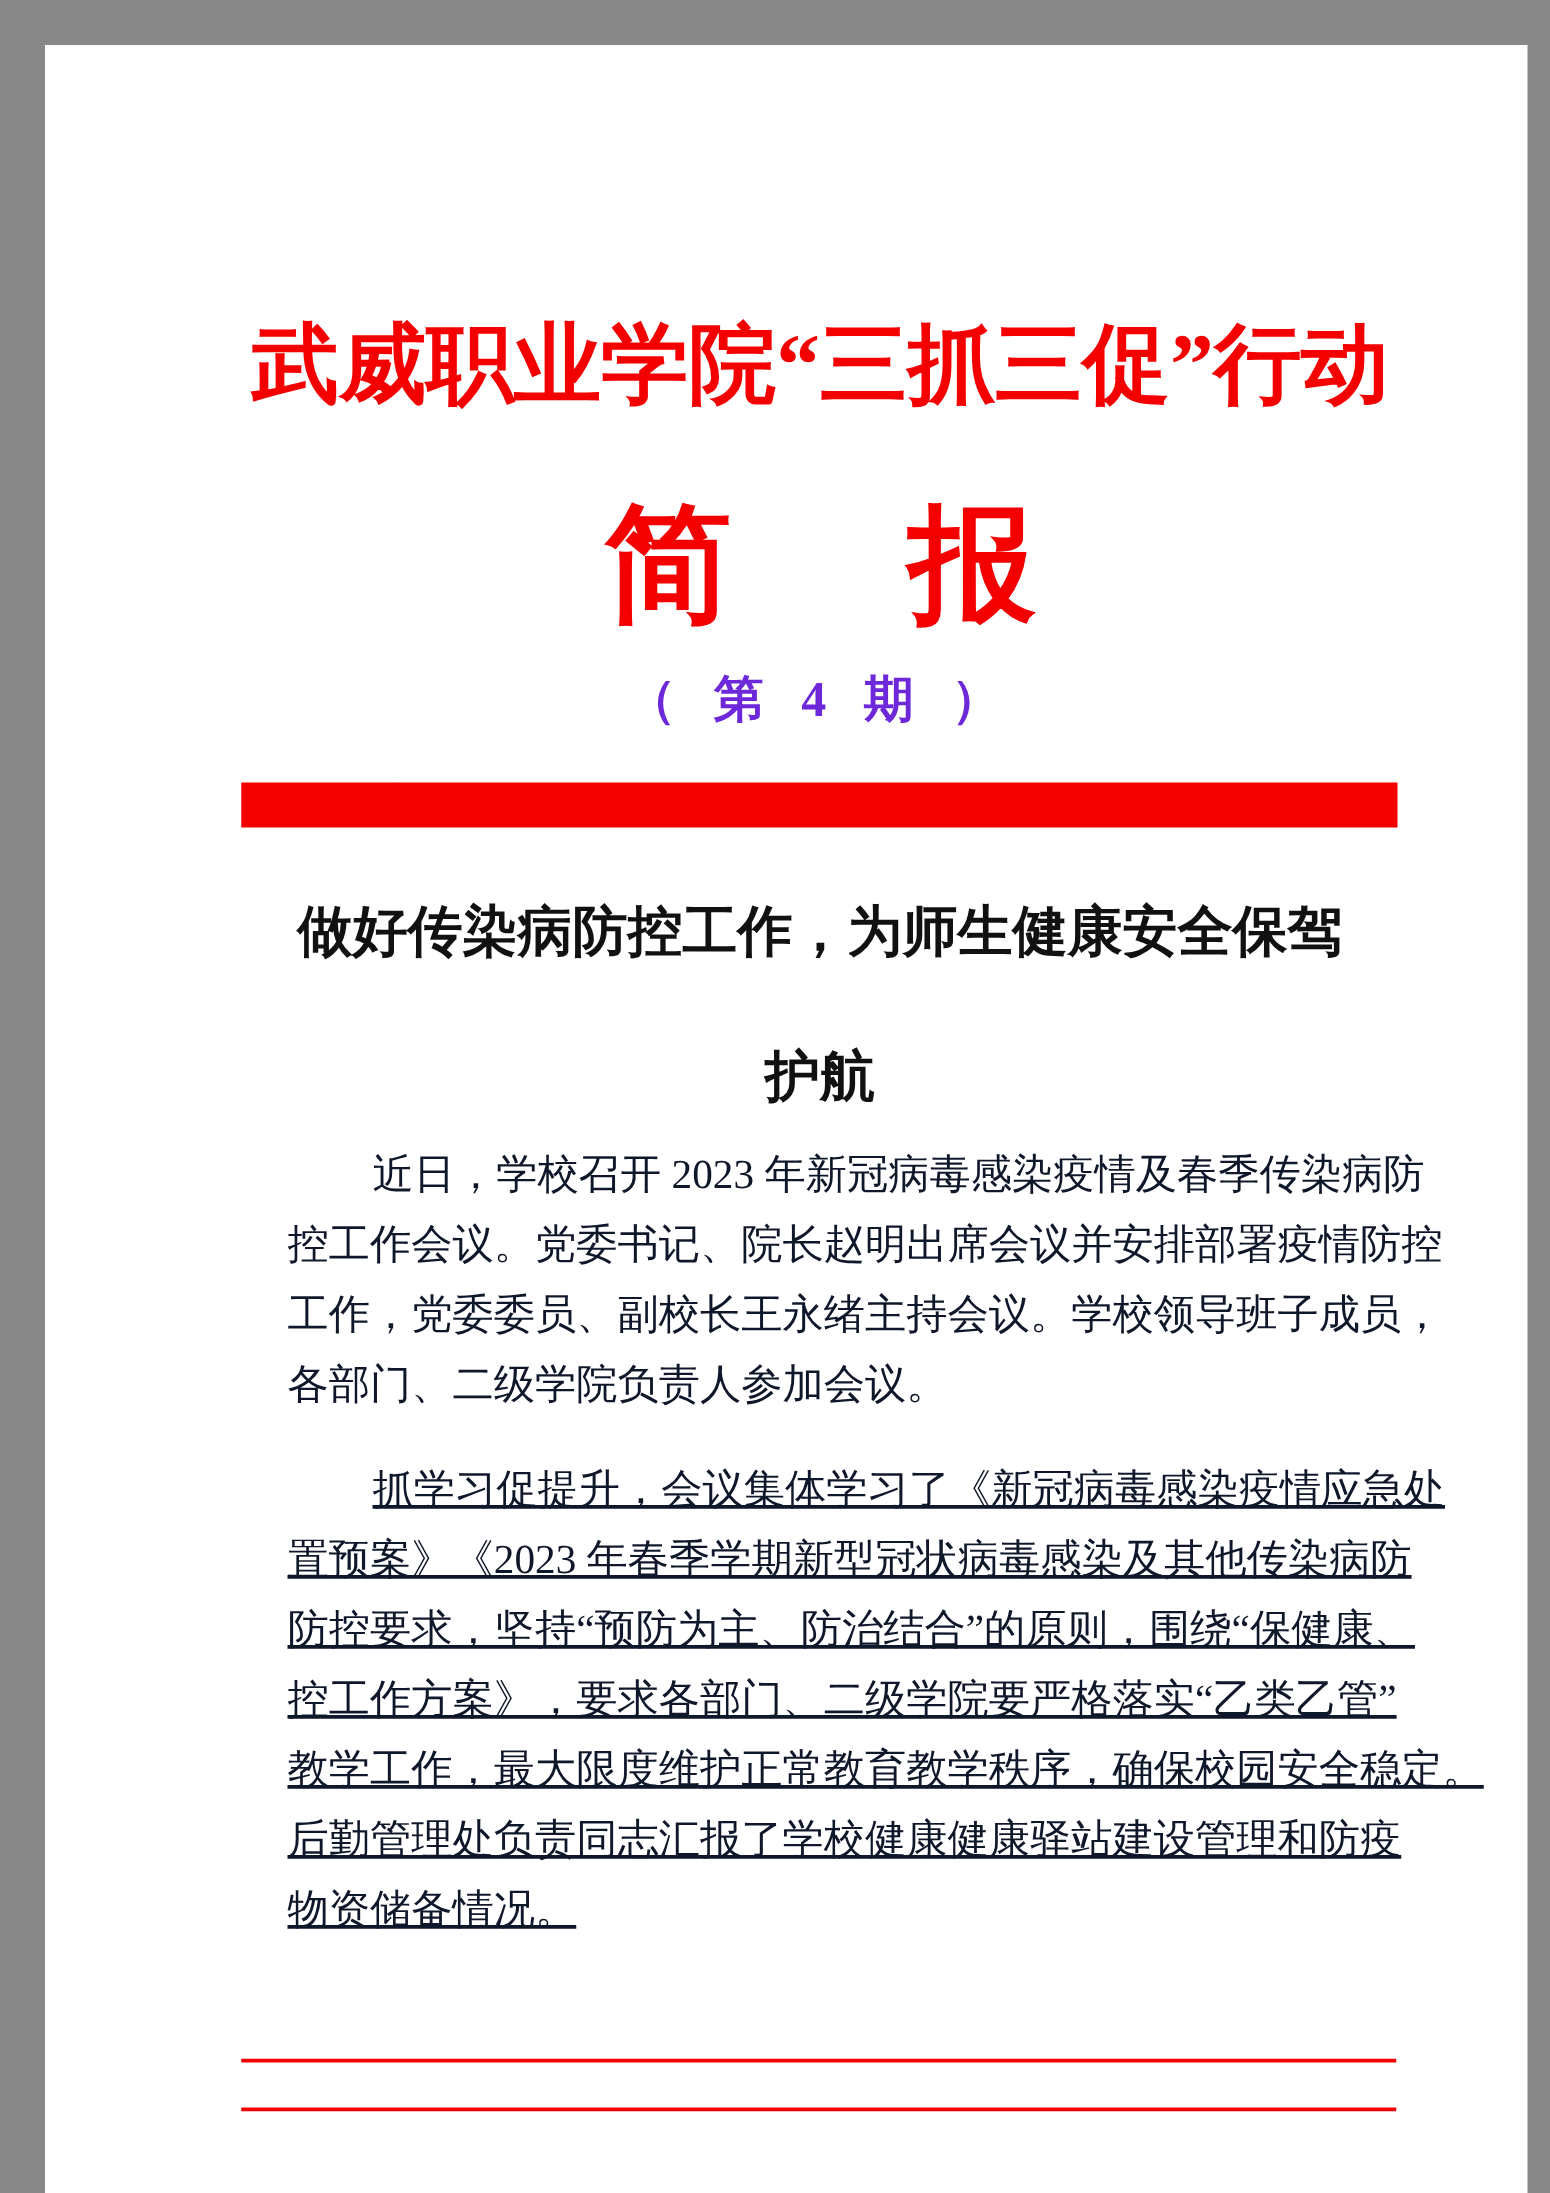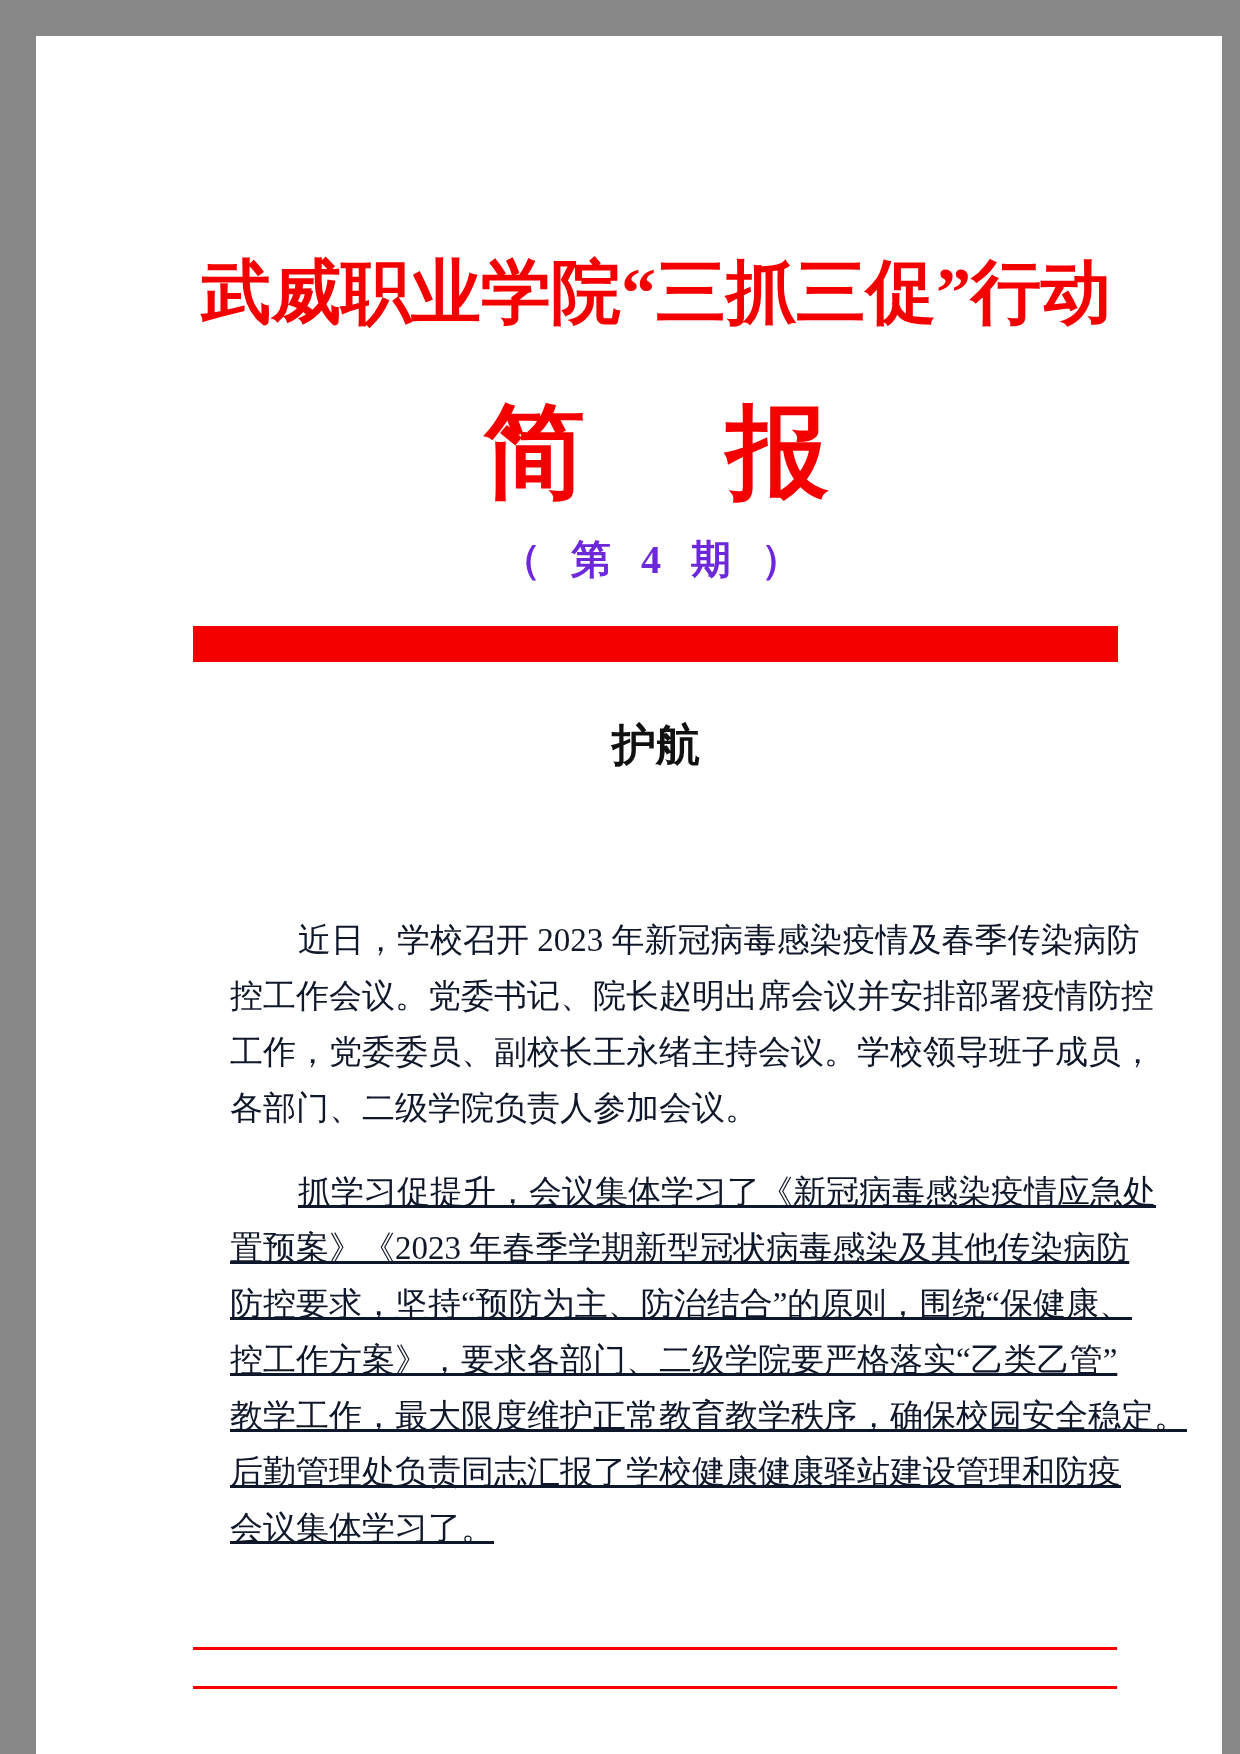--- a/index.html
+++ b/index.html
@@ -125,35 +125,36 @@
 
   <div class="issue-line">（ 第 4 期 ）</div>
 
   <div class="issuer-row">
     <span class="issue-date">2023 年 3 月 9 日</span>
   </div>
 
   <div class="rule-thick"></div>
 
   <div class="article-heading">
+    <div>做好传染病防控工作，为师生健康安全保驾</div>
     <div>护航</div>
   </div>
 
   <div class="para para-1">
     <div class="bl ind">近日，学校召开 2023 年新冠病毒感染疫情及春季传染病防</div>
     <div class="bl">控工作会议。党委书记、院长赵明出席会议并安排部署疫情防控</div>
     <div class="bl">工作，党委委员、副校长王永绪主持会议。学校领导班子成员，</div>
     <div class="bl end">各部门、二级学院负责人参加会议。</div>
   </div>
 
   <div class="para para-2">
     <div class="bl ind">抓学习促提升，会议集体学习了《新冠病毒感染疫情应急处</div>
     <div class="bl">置预案》《2023 年春季学期新型冠状病毒感染及其他传染病防</div>
     <div class="bl">防控要求，坚持“预防为主、防治结合”的原则，围绕“保健康、</div>
     <div class="bl">控工作方案》，要求各部门、二级学院要严格落实“乙类乙管”</div>
     <div class="bl">教学工作，最大限度维护正常教育教学秩序，确保校园安全稳定。</div>
     <div class="bl">后勤管理处负责同志汇报了学校健康健康驿站建设管理和防疫</div>
-    <div class="bl end">会议集体学习了。</div>
+    <div class="bl end">物资储备情况。</div>
   </div>
 
   <div class="rule-double"></div>
 
 </div>
 
 </body></html>

